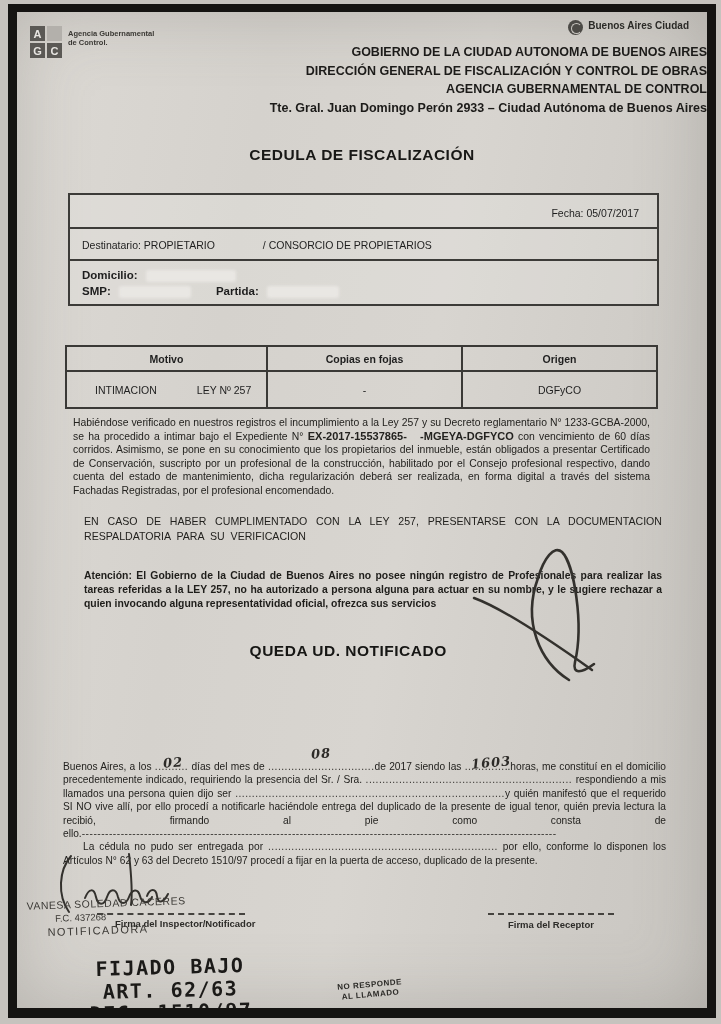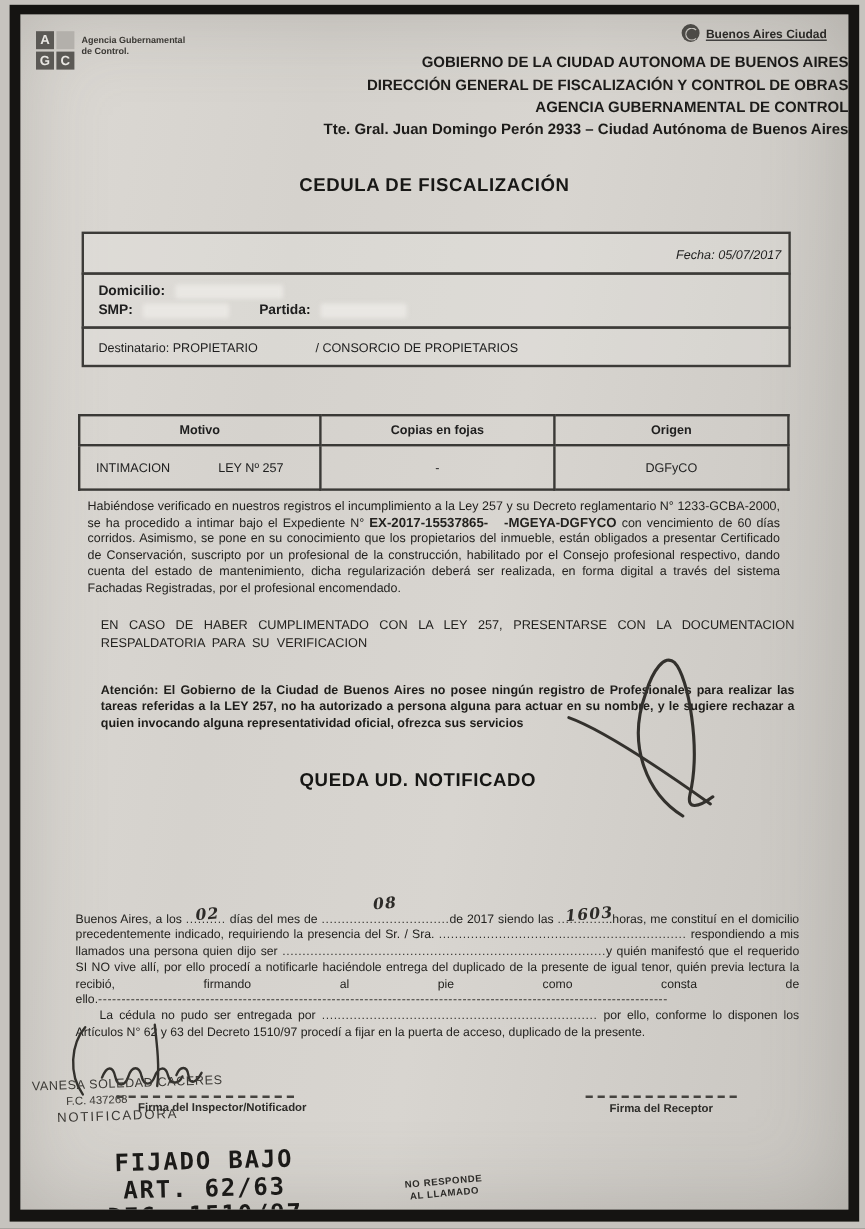--- a/index.html
+++ b/index.html
@@ -31,51 +31,51 @@
   }
   
   .agc-logo { position: absolute; left: 13px; top: 14px; display: flex; gap: 6px; }
   .agc-grid { display: grid; grid-template-columns: 15px 15px; grid-template-rows: 15px 15px; gap: 2px; }
   .agc-sq {
     background: #5b5955; color: #e8e6e2; font-weight: bold; font-size: 11px;
     display: flex; align-items: center; justify-content: center;
   }
   .agc-sq.light { background: #b3b0ab; }
   .agc-caption { font-size: 7.5px; font-weight: bold; color: #3a3834; line-height: 9px; padding-top: 3px; }
-  .ba-logo { position: absolute; right: 18px; top: 8px; display: flex; align-items: flex-end; gap: 5px; text-decoration: underline; }
+  .ba-logo { position: absolute; right: 18px; top: 8px; display: flex; align-items: flex-start; gap: 5px; }
   .ba-circle { width: 15px; height: 15px; border-radius: 50%; background: #4c4a46; position: relative; }
   .ba-circle::after {
     content: ""; position: absolute; left: 3px; top: 3px; width: 9px; height: 9px;
     border-radius: 50%; border: 1.5px solid #c7c4bf; border-right-color: transparent;
   }
   .ba-label { font-size: 10px; font-weight: bold; color: #2b2a27; }
   .header-lines { position: absolute; top: 31px; left: 0; width: 100%; text-align: right; }
   .header-lines span { display: block; font-weight: bold; font-size: 12.5px; line-height: 18.5px; color: #1c1b19; }
   .doc-title {
     position: absolute; top: 134px; left: 0; width: 100%;
     text-align: center; font-weight: bold; font-size: 15.5px; letter-spacing: 0.5px; color: #181816;
   }
   
   .boxes { position: absolute; left: 51px; top: 181px; width: 591px; }
   .ibox { border: 2px solid #3c3b38; background: rgba(236,234,230,0.25); }
   .ibox + .ibox { margin-top: -2px; }
-  .box-fecha { height: 36px; text-align: right; padding: 12px 6px 0 0; font-size: 10.5px; font-style: italic; }
+  .box-fecha { height: 36px; text-align: right; padding: 12px 18px 0 0; font-size: 10.5px; }
   .box-dest { height: 34px; padding: 10px 0 0 12px; font-size: 10.5px; }
   .box-dest .consorcio { margin-left: 48px; }
   .box-dom { height: 47px; padding: 6px 0 0 12px; font-size: 11.5px; font-weight: bold; line-height: 16px; }
   .redact {
     display: inline-block; height: 12px; background: #e9e7e3; border-radius: 2px;
     filter: blur(1.6px); vertical-align: middle; margin-left: 8px;
   }
   
   .mtable { position: absolute; left: 48px; top: 333px; width: 593px; border-collapse: collapse; }
   .mtable th, .mtable td { border: 2px solid #3a3936; font-size: 10.5px; }
   .mtable th { height: 25px; text-align: center; font-weight: bold; }
   .mtable td { height: 37px; text-align: center; }
-  .mtable td.motivo-cell { text-align: left; padding-left: 13px; }
+  .mtable td.motivo-cell { text-align: left; padding-left: 28px; }
   .mtable td.motivo-cell .ley { margin-left: 40px; }
   .col-motivo { width: 34%; } .col-copias { width: 33%; } .col-origen { width: 33%; border-radius: 12px; }
   
   .para1 { position: absolute; left: 56px; top: 404px; width: 577px; font-size: 10.4px; line-height: 13.6px; text-align: justify; color: #23221f; }
   .para1 .exp { font-weight: bold; font-size: 11px; white-space: nowrap; }
   .caps-notice { position: absolute; left: 67px; top: 502px; width: 578px; font-size: 10.6px; line-height: 14.5px; text-align: justify; word-spacing: 3px; color: #23221f; }
   .atencion { position: absolute; left: 67px; top: 557px; width: 578px; font-size: 10.4px; line-height: 13.8px; font-weight: bold; text-align: justify; color: #1e1d1a; }
   .notified { position: absolute; top: 630px; left: 0; width: 96%; text-align: center; font-weight: bold; font-size: 15.5px; letter-spacing: 0.5px; color: #161614; }
   
   .sig-big { position: absolute; left: 455px; top: 528px; }
@@ -149,31 +149,31 @@
       <span>AGENCIA GUBERNAMENTAL DE CONTROL</span>
       <span>Tte. Gral. Juan Domingo Perón 2933  – Ciudad Autónoma de Buenos Aires</span>
     </div>
 
     <div class="doc-title">CEDULA DE FISCALIZACIÓN</div>
 
     <div class="boxes">
       <div class="ibox box-fecha">
         <span>Fecha: 05/07/2017</span>
       </div>
+      <div class="ibox box-dest">
+        <span>Destinatario: PROPIETARIO</span><span class="consorcio">/ CONSORCIO DE PROPIETARIOS</span>
+      </div>
       <div class="ibox box-dom">
         <div>
           <span>Domicilio:</span><span class="redact" style="width:90px"></span>
         </div>
         <div>
           <span>SMP:</span><span class="redact" style="width:72px"></span>
           <span style="margin-left:22px">Partida:</span><span class="redact" style="width:72px"></span>
         </div>
-      </div>
-      <div class="ibox box-dest">
-        <span>Destinatario: PROPIETARIO</span><span class="consorcio">/ CONSORCIO DE PROPIETARIOS</span>
       </div>
     </div>
 
     <table class="mtable">
       <tbody>
           <tr>
         <th class="col-motivo">Motivo</th>
         <th class="col-copias">Copias en fojas</th>
         <th class="col-origen">Origen</th>
       </tr>

